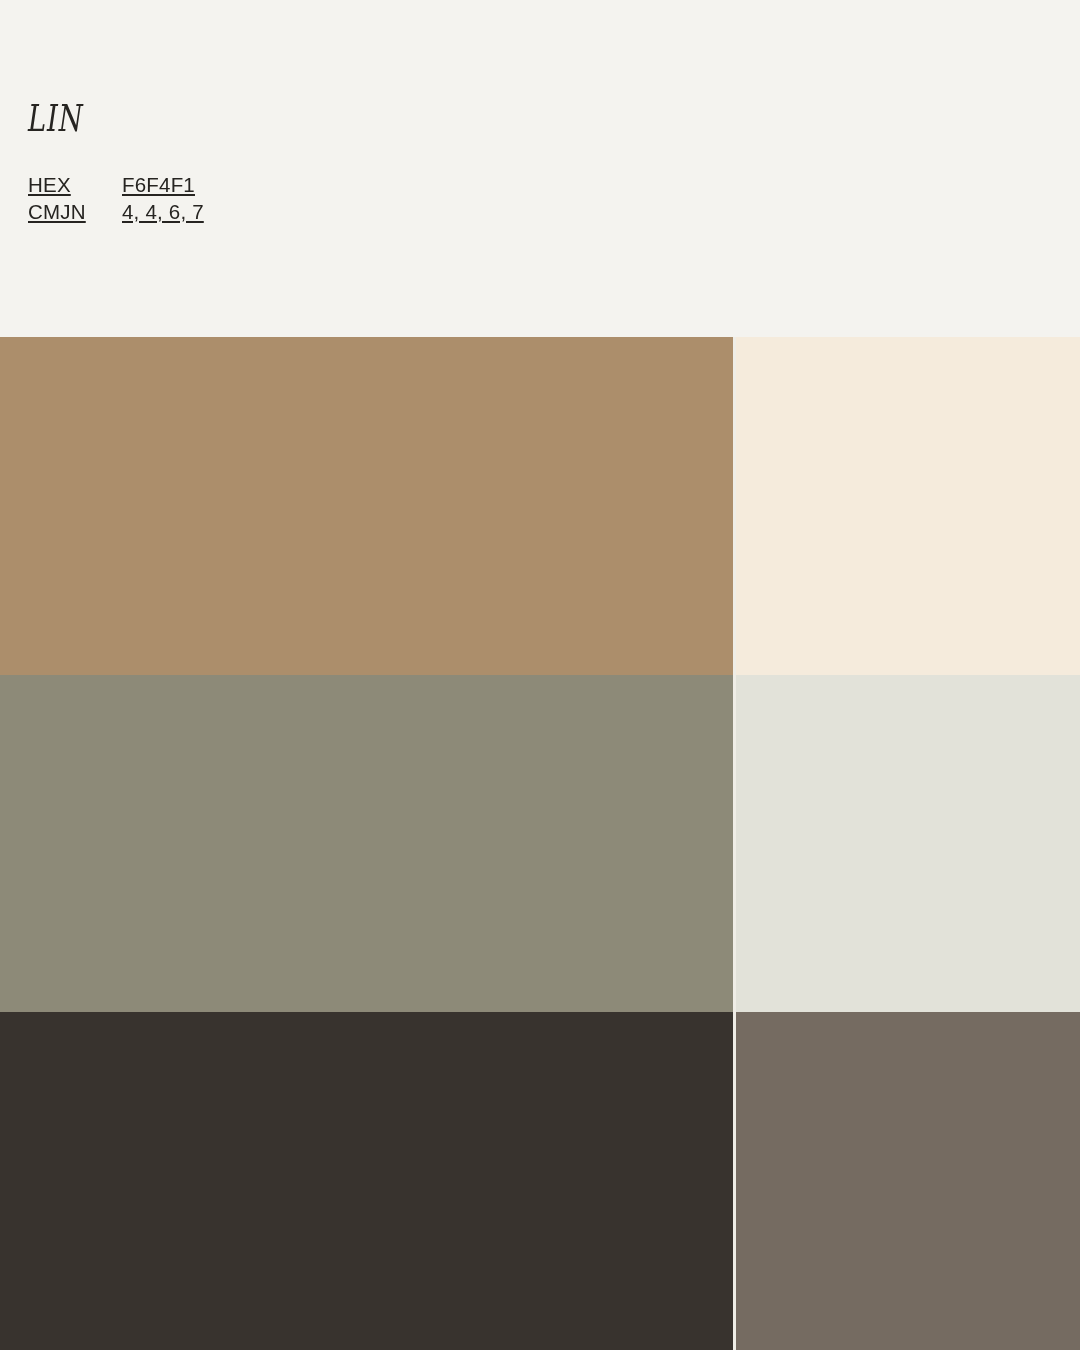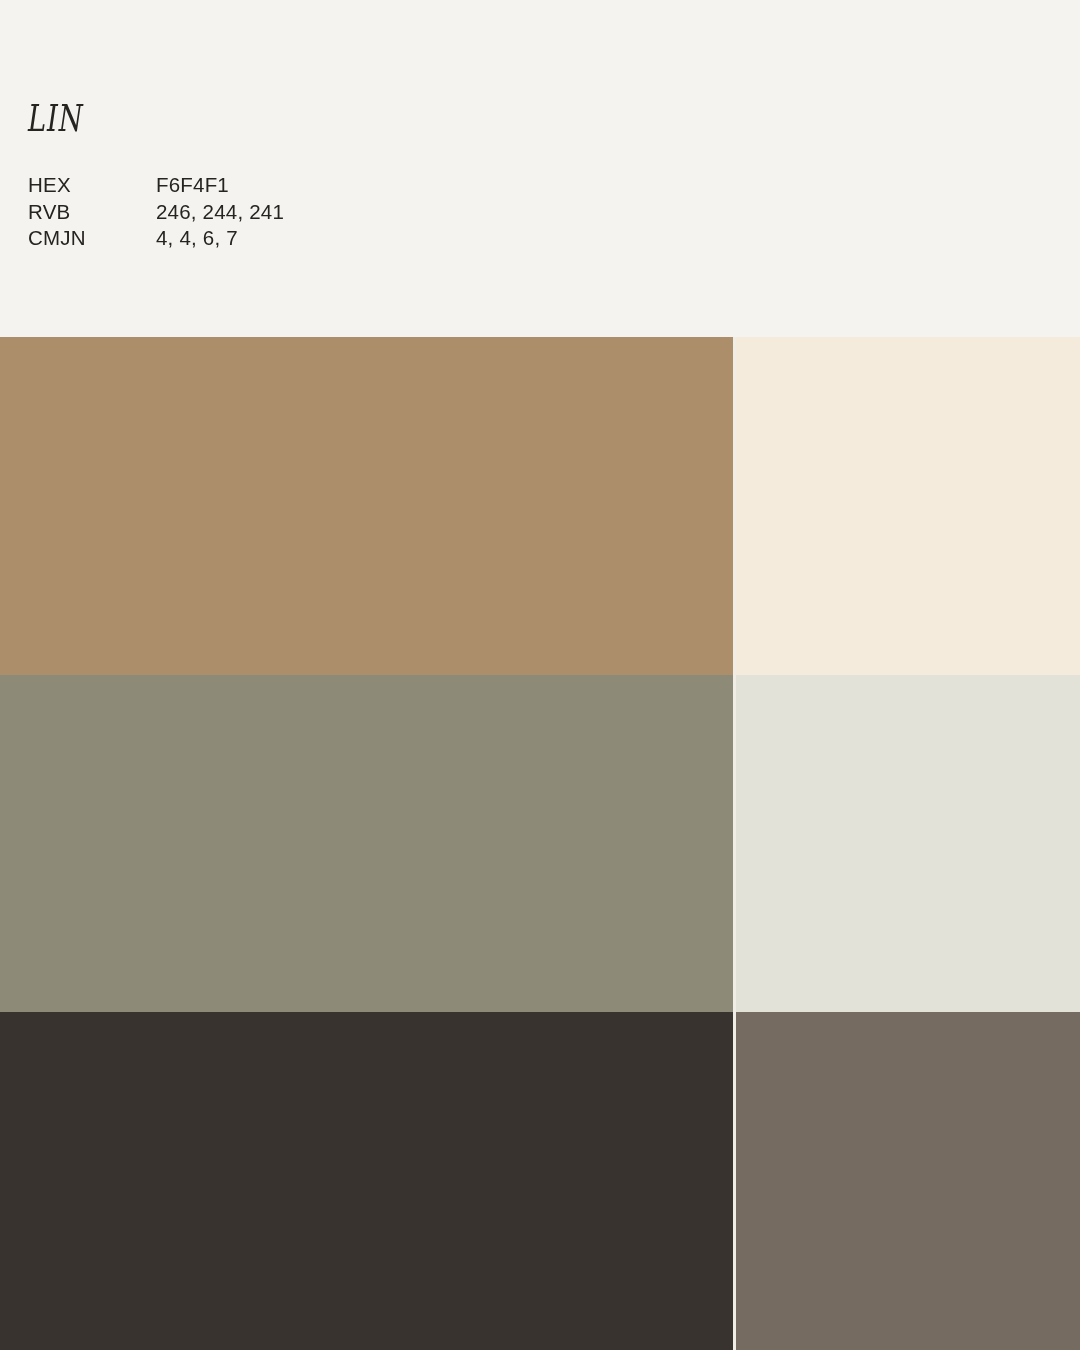--- a/index.html
+++ b/index.html
@@ -49,29 +49,30 @@
     left:28px;
     font-size:20.5px;
     line-height:26.5px;
     white-space:nowrap;
   }
 
   .spec-row {
     display:flex;
     height:26.5px;
     align-items:flex-end;
+    text-decoration:underline;
   }
 
   .spec-label {
     width:94px;
     flex:0 0 94px;
     letter-spacing:0.2px;
   }
 
-  .spec-value { letter-spacing:0.2px;margin-left:34px; }
+  .spec-value { letter-spacing:0.2px; }
 
   
   
   #cell-lin       { left:0;    top:0;     width:1080px; height:337px; }
   #cell-lin       .swatch-title { top:100px; }
   #cell-lin       .specs        { top:172px; }
 
   
   #cell-sable      { left:0;    top:337px;  width:733px; height:338px; }
   #cell-coquillage { left:736px; top:337px; width:344px; height:338px; }
@@ -98,24 +99,20 @@
 <body style="background: rgb(244, 243, 239);">
 
 <div id="palette">
 
   <div class="swatch left" id="cell-lin" style="background: rgb(244, 243, 239); color: rgb(38, 36, 33);">
     <div class="swatch-title">LIN</div>
     <div class="specs">
       <div class="spec-row">
         <span class="spec-label">HEX</span>
         <span class="spec-value">F6F4F1</span>
-      </div>
-      <div class="spec-row">
-        <span class="spec-label">RVB</span>
-        <span class="spec-value">246, 244, 241</span>
       </div>
       <div class="spec-row">
         <span class="spec-label">CMJN</span>
         <span class="spec-value">4, 4, 6, 7</span>
       </div>
     </div>
   </div>
 
   <div class="swatch left" id="cell-sable" style="background: rgb(172, 142, 107); color: rgb(46, 39, 34);">
     

